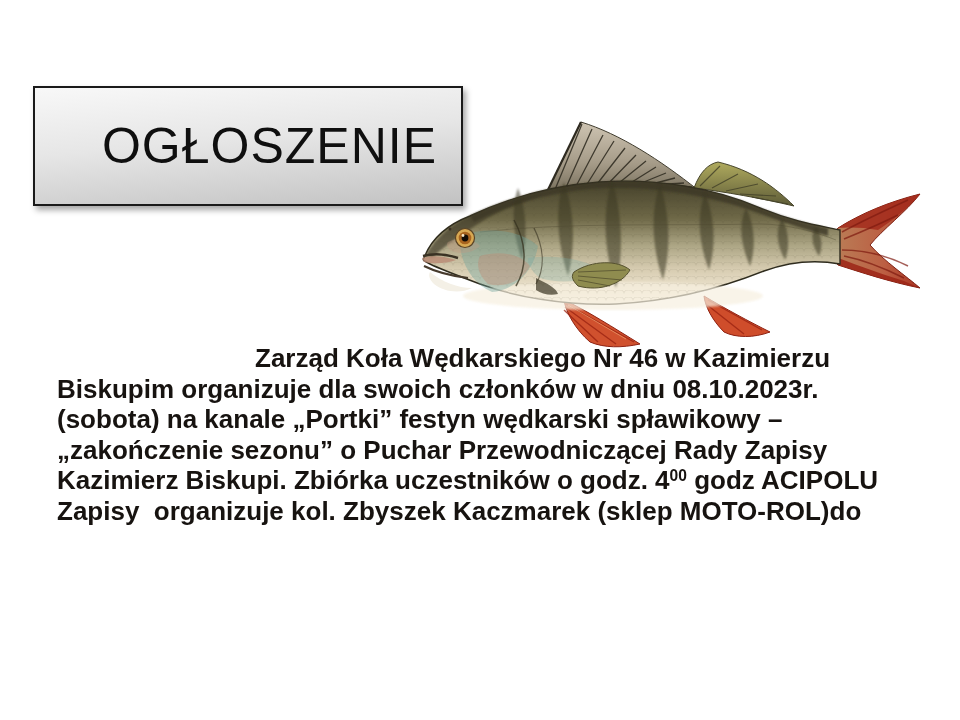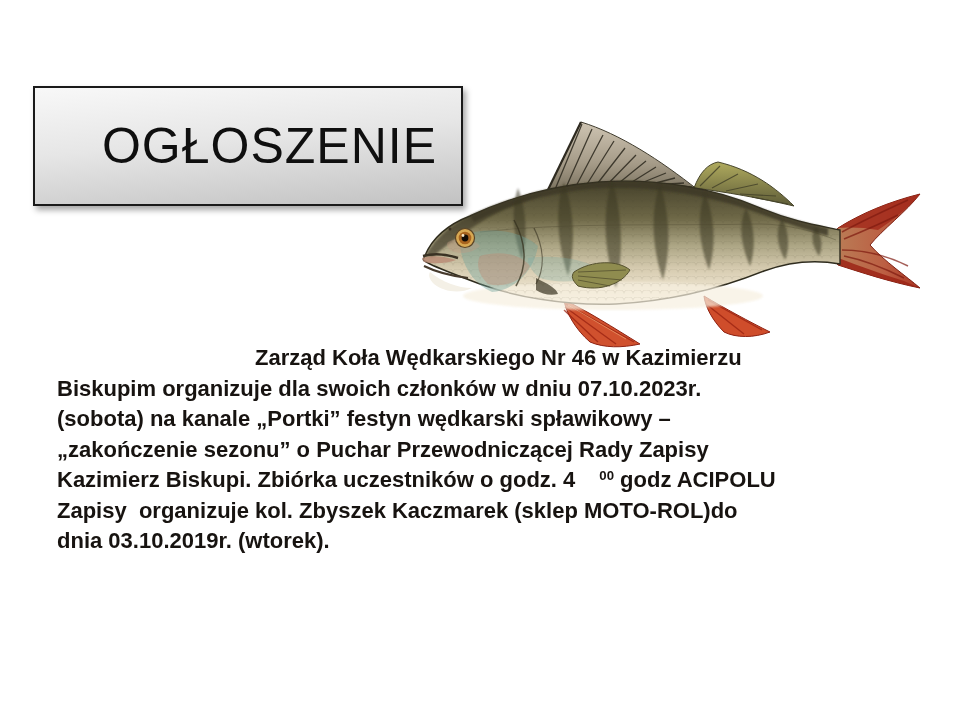--- a/index.html
+++ b/index.html
@@ -45,32 +45,31 @@
     left: 408px; top: 108px;
     width: 525px; height: 247px;
   }
   .fish-wrap svg { width: 100%; height: 100%; display: block; }
   .announcement {
     position: absolute;
     left: 57px; top: 343px;
     width: 862px;
     color: var(--text-color);
     font-weight: 700;
-    font-size: 22px;
+    font-size: 26px;
     line-height: 30.5px;
   }
   .announcement .line {
     white-space: pre;
   }
   .announcement .line:first-child { padding-left: 198px; }
   .announcement sup {
     font-size: 0.6em;
     vertical-align: 0.5em;
     line-height: 0;
-    margin-left: 24px;
   }
 </style>
 </head>
 <body>
 
 <div class="slide">
 
   <div class="title-box">
     <div class="title-text">OGŁOSZENIE</div>
   </div>
@@ -185,21 +184,20 @@
 
       <g>
         <path d="M166,164 C184,152 210,152 222,162 C214,176 192,184 170,178 C164,172 163,168 166,164 Z" fill="#8f8c4f" stroke="#55512f" stroke-width="1"></path>
         <path d="M170,164 L218,162 M170,168 L214,172 M170,172 L202,178" stroke="#55512f" stroke-width="1" opacity="0.8"></path>
       </g>
     </svg>
   </div>
 
   <div class="announcement">
       <div class="line"><span>Zarząd Koła Wędkarskiego Nr 46 w Kazimierzu</span></div>
-      <div class="line"><span>Biskupim organizuje dla swoich członków w dniu 07.10.2023r.</span></div>
+      <div class="line"><span>Biskupim organizuje dla swoich członków w dniu 08.10.2023r.</span></div>
       <div class="line"><span>(sobota) na kanale „Portki” festyn wędkarski spławikowy –</span></div>
       <div class="line"><span>„zakończenie sezonu” o Puchar Przewodniczącej Rady Zapisy</span></div>
       <div class="line"><span>Kazimierz Biskupi. Zbiórka uczestników o godz. 4</span><sup>00</sup><span> godz ACIPOLU</span></div>
       <div class="line"><span>Zapisy  organizuje kol. Zbyszek Kaczmarek (sklep MOTO-ROL)do</span></div>
-      <div class="line"><span>dnia 03.10.2019r. (wtorek).</span></div>
     </div>
 
 </div>
 
 </body></html>

